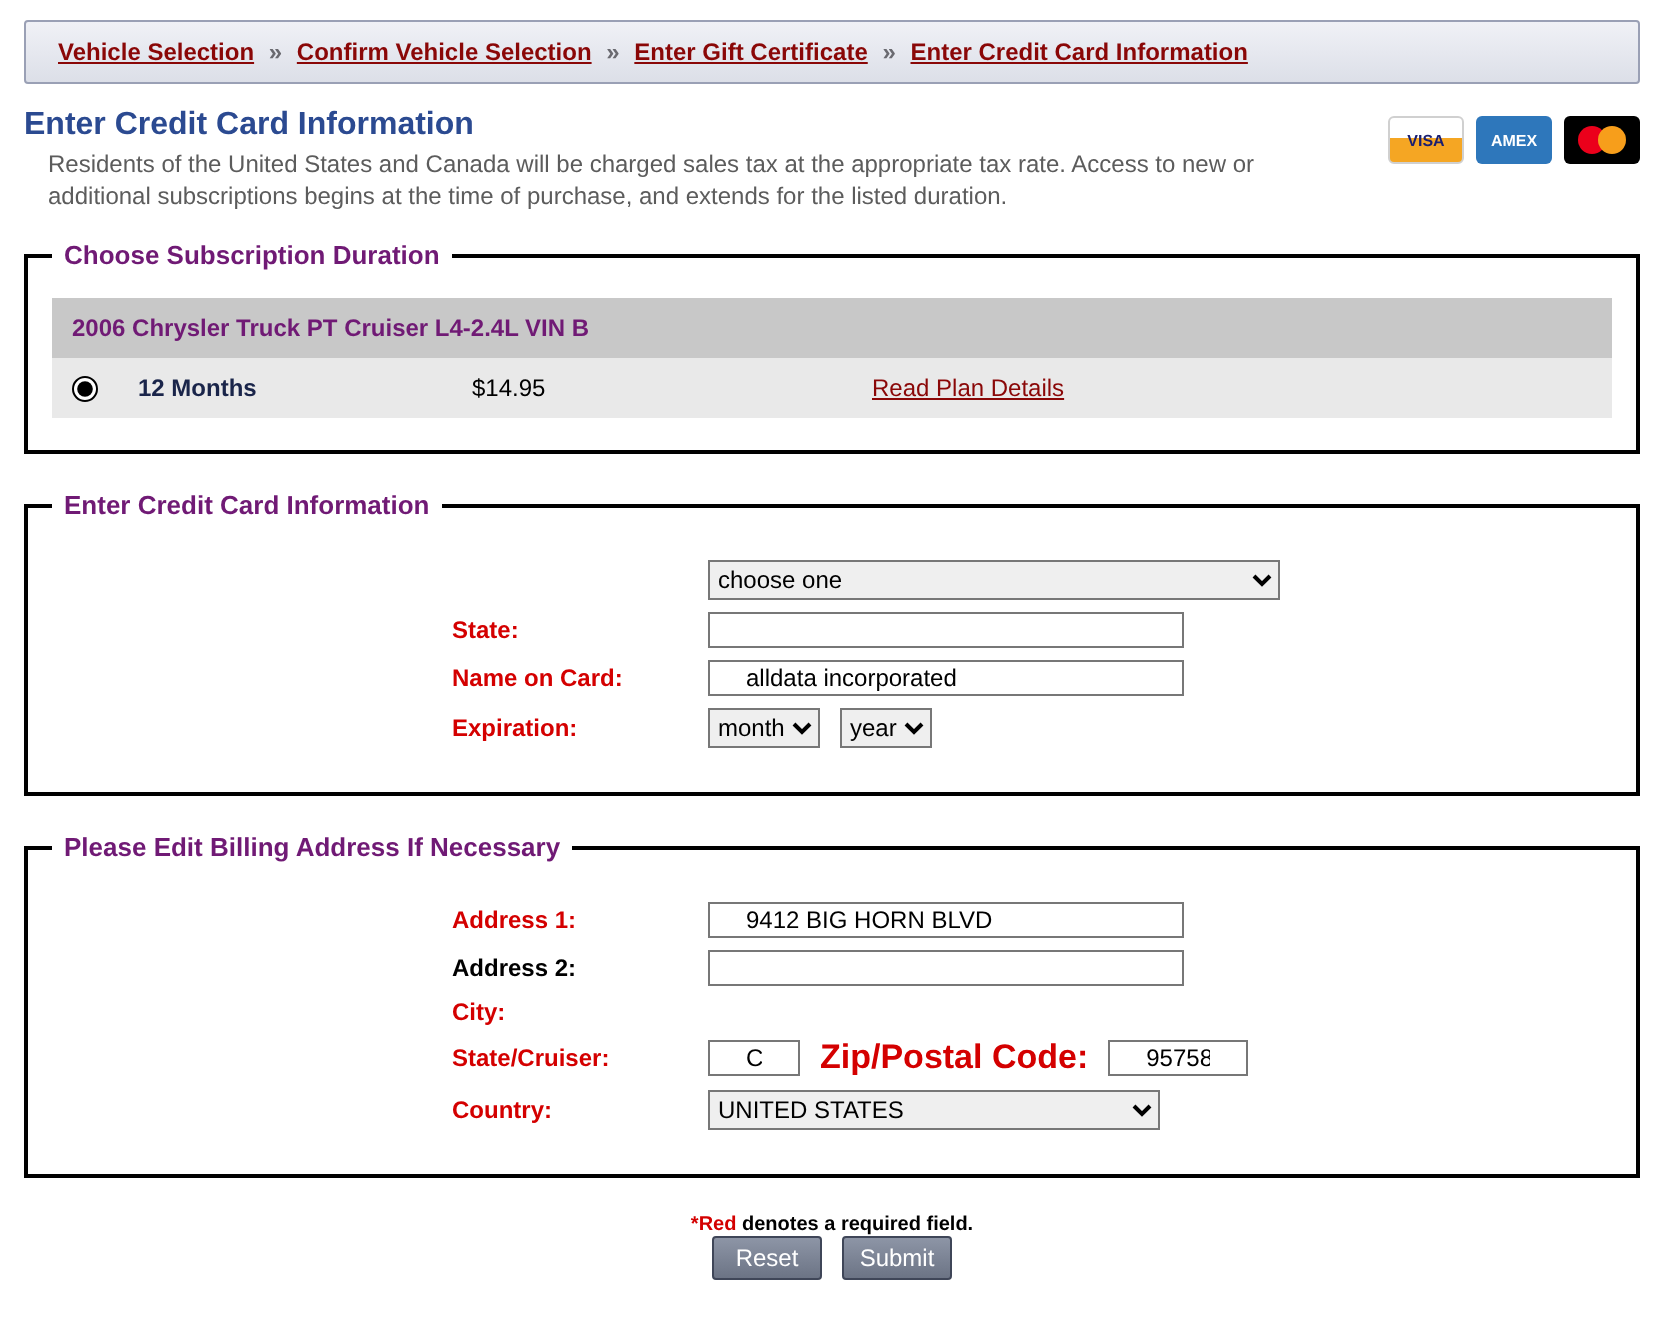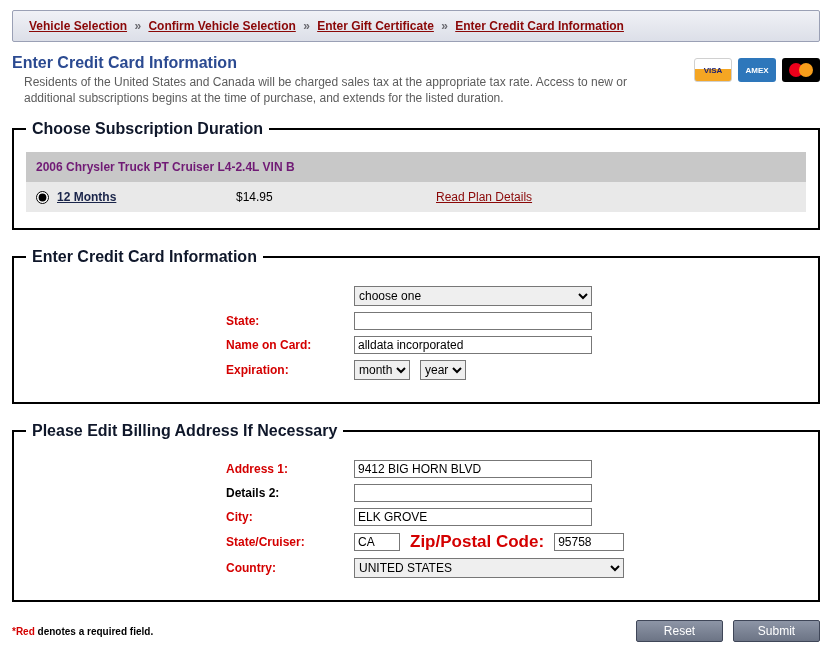--- a/index.html
+++ b/index.html
@@ -14,44 +14,44 @@
   .page-desc { color: #5c5c5c; font-size: 12px; line-height: 1.35; margin-left: 12px; }
   .card-logos { display: flex; gap: 6px; margin-top: 4px; }
   .card-logo { width: 38px; height: 24px; border-radius: 3px; display: flex; align-items: center; justify-content: center; font-size: 8px; font-weight: bold; color:#fff; }
   .visa { background: linear-gradient(#fff 45%, #f5a623 45%); color:#1a1f71; border:1px solid #d0d0d0;}
   .amex { background: #2e77bb; }
   .mc   { background: #000; position:relative; overflow:hidden;}
   .mc::before,.mc::after{content:"";position:absolute;width:14px;height:14px;border-radius:50%;top:5px;}
   .mc::before{background:#eb001b;left:7px;}
   .mc::after{background:#f79e1b;right:7px;mix-blend-mode:normal;}
   fieldset { border: 2px solid #000; margin: 0 0 18px 0; padding: 14px 12px 16px 12px; }
-  legend  { padding: 0 6px; font-weight: bold; font-size: 16px; color: #0f172a; margin-top: 24px; }
+  legend  { padding: 0 6px; font-weight: bold; font-size: 13px; color: #701a75; margin-top: 24px; }
   .vehicle-bar { background: #c8c8c8; color:#701a75; font-weight:bold; padding: 8px 10px; font-size:12px;}
   .plan-row { background: #e9e9e9; display:flex; align-items:center; padding:8px 10px; font-size:12px; }
-  .plan-col1 { width: 200px; display:flex; align-items:center; gap:8px; color:#1a254a; font-weight:bold;text-decoration:underline;}
+  .plan-col1 { width: 200px; display:flex; align-items:center; gap:20px; color:#1a254a; font-weight:bold;}
   .plan-col2 { width: 200px; color:#000;}
   .plan-col3 a { color:#8a0707; text-decoration:underline; cursor:pointer;text-align:right;}
   input[type=radio] { margin:0; accent-color:#000; }
   .form-row { display:flex; align-items:center; margin:6px 0; }
   .form-label { width: 120px; margin-left: 200px; font-weight:bold; font-size:12px; }
   .req  { color: #d40000; }
   .opt  { color: #000; }
   .controls { margin-left: 8px; display:flex; align-items:center; gap:10px; }
-  input[type=text] { height:18px; border:1px solid #777; padding:1px 3px; font-size:12px; font-family:inherit;}
+  input[type=text] { height:18px; border:1px solid #777; padding:1px 18px; font-size:12px; font-family:inherit;}
   select { height:20px; border:1px solid #777; background:#efefef; font-size:12px; font-family:inherit;}
   .w-long  { width: 238px; }
   .w-med   { width: 160px; }
   .w-short { width: 46px; }
   .w-zip   { width: 70px; }
   .inline-label { font-weight:bold; font-size:17px; }
-  .footer { display:flex; justify-content:space-between; align-items:center; margin-top:6px; }
+  .footer { display:flex; justify-content:space-between; align-items:center; margin-top:6px;flex-direction:column; }
   .footnote { font-size:10px; font-weight:bold; color:#000; }
   .footnote .star { color:#d40000; }
   .buttons { display:flex; gap:10px; }
-  .btn { width:87px; height:22px; background:linear-gradient(#8d95a6,#6c7485); border:1px solid #3f4658; color:#fff; font-size:12px; cursor:pointer; border-radius:2px; }
+  .btn { width:55px; height:22px; background:linear-gradient(#8d95a6,#6c7485); border:1px solid #3f4658; color:#fff; font-size:12px; cursor:pointer; border-radius:2px; }
 </style>
 </head>
 <body>
 
 <div class="breadcrumb-bar">
   <a>Vehicle Selection</a>
   <span class="sep"></span>
   <a>Confirm Vehicle Selection</a>
   <span class="sep"></span>
   <a>Enter Gift Certificate</a>
@@ -83,21 +83,21 @@
     <div class="plan-col3"><a>Read Plan Details</a></div>
   </div>
 </fieldset>
 
 <fieldset>
   <legend>Enter Credit Card Information</legend>
 
   <div class="form-row">
     <div class="form-label"></div>
     <div class="controls">
-      <select class="w-med" style="width:238px">
+      <select class="w-med" style="width:286px">
         <option>choose one</option>
       </select>
     </div>
   </div>
 
   <div class="form-row">
     <div class="form-label req">State:</div>
     <div class="controls">
       <input type="text" class="w-long" value="" style="">
     </div>
@@ -127,46 +127,43 @@
   <legend>Please Edit Billing Address If Necessary</legend>
 
   <div class="form-row">
     <div class="form-label req">Address 1:</div>
     <div class="controls">
         <input type="text" class="w-long" value="9412 BIG HORN BLVD" style="">
       </div>
   </div>
 
   <div class="form-row">
-    <div class="form-label opt">Details 2:</div>
+    <div class="form-label opt">Address 2:</div>
     <div class="controls">
         <input type="text" class="w-long" value="" style="">
       </div>
   </div>
 
   <div class="form-row">
     <div class="form-label req">City:</div>
-    <div class="controls">
-        <input type="text" class="w-long" value="ELK GROVE" style="">
-      </div>
   </div>
 
   <div class="form-row">
     <div class="form-label req">State/Cruiser:</div>
     <div class="controls">
       <input type="text" class="w-short" value="CA" style="">
       <span class="inline-label req">Zip/Postal Code:</span>
       <input type="text" class="w-zip" value="95758" style="">
     </div>
   </div>
 
   <div class="form-row">
     <div class="form-label req">Country:</div>
     <div class="controls">
-      <select class="w-med" style="width:270px">
+      <select class="w-med" style="width:226px">
         <option>UNITED STATES</option>
       </select>
     </div>
   </div>
 </fieldset>
 
 <div class="footer">
   <div class="footnote">
     <span class="star">*Red</span><span> denotes a required field.</span>
   </div>

